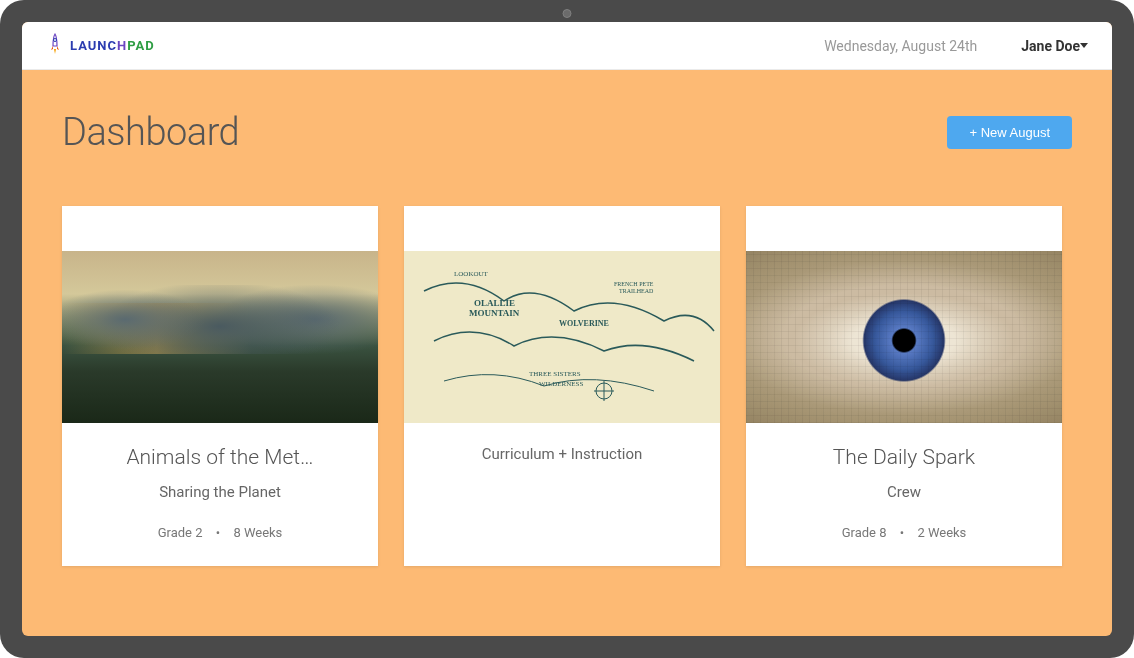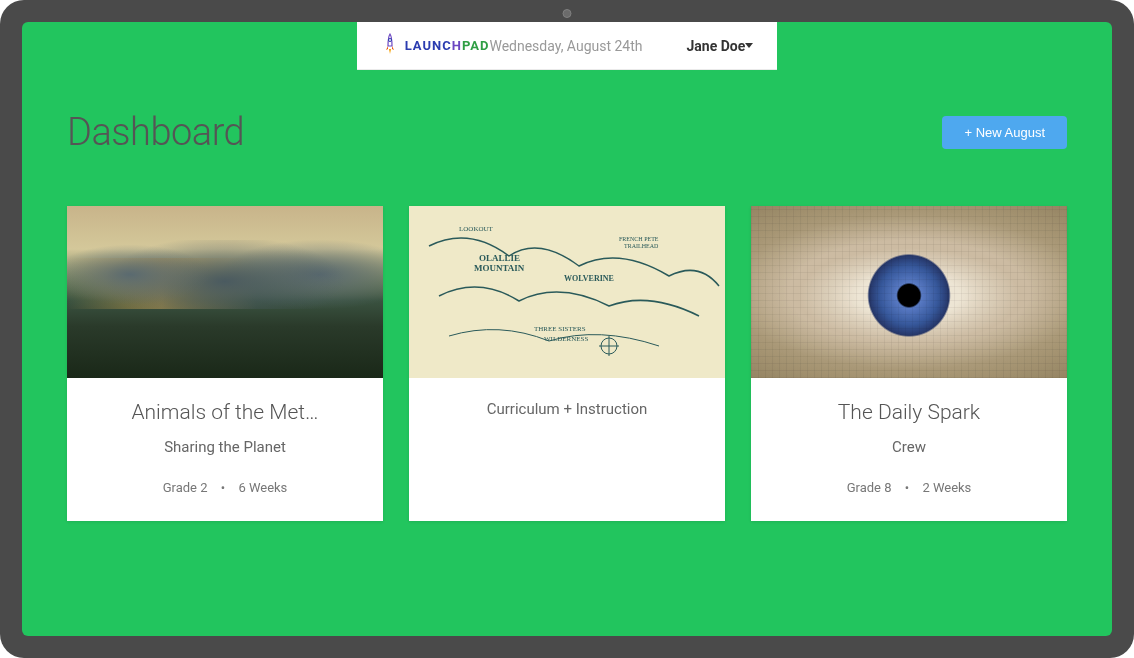--- a/index.html
+++ b/index.html
@@ -23,26 +23,25 @@
       transform: translateX(-50%);
       width: 9px;
       height: 9px;
       background: #6b6b6b;
       border-radius: 50%;
       border: 1px solid #808080;
     }
     .screen {
       width: 100%;
       height: 100%;
-      background: #22c55e;
+      background: #fdba74;
       border-radius: 6px;
       overflow: hidden;
       display: flex;
       flex-direction: column;
-      align-items: center;
     }
     .topbar {
       background: #fff;
       height: 48px;
       border-bottom: 1px solid #eaeaea;
       display: flex;
       align-items: center;
       padding: 0 24px;
     }
     .logo-block {
@@ -114,20 +113,21 @@
       background: #fff;
       box-shadow: 0 1px 3px rgba(0,0,0,0.1);
       display: flex;
       flex-direction: column;
       cursor: pointer;
     }
     .card-image {
       width: 100%;
       height: 172px;
       overflow: hidden;
+      margin-top: 45px;
     }
     .card-body {
       padding: 22px 16px 26px 16px;
       text-align: center;
     }
     .card-title {
       font-size: 21px;
       font-weight: 300;
       color: #555;
       white-space: nowrap;
@@ -237,21 +237,21 @@
         <div class="card">
           <div class="card-image">
             <div class="img-mountains"></div>
           </div>
           <div class="card-body">
             <div class="card-title">Animals of the Met…</div>
             <div class="card-subtitle">Sharing the Planet</div>
             <div class="card-meta">
               <span>Grade 2</span>
               <span class="dot">•</span>
-              <span>6 Weeks</span>
+              <span>8 Weeks</span>
             </div>
           </div>
         </div>
 
         <div class="card">
           <div class="card-image">
             <div class="img-map">
               <svg viewBox="0 0 316 172">
                 <rect width="316" height="172" fill="#efe9c8"></rect>
                 <path d="M20 40 Q60 20 100 50 Q130 30 170 60 Q210 40 260 70 Q290 55 310 80" fill="none" stroke="#2a5a5a" stroke-width="1.5"></path>

